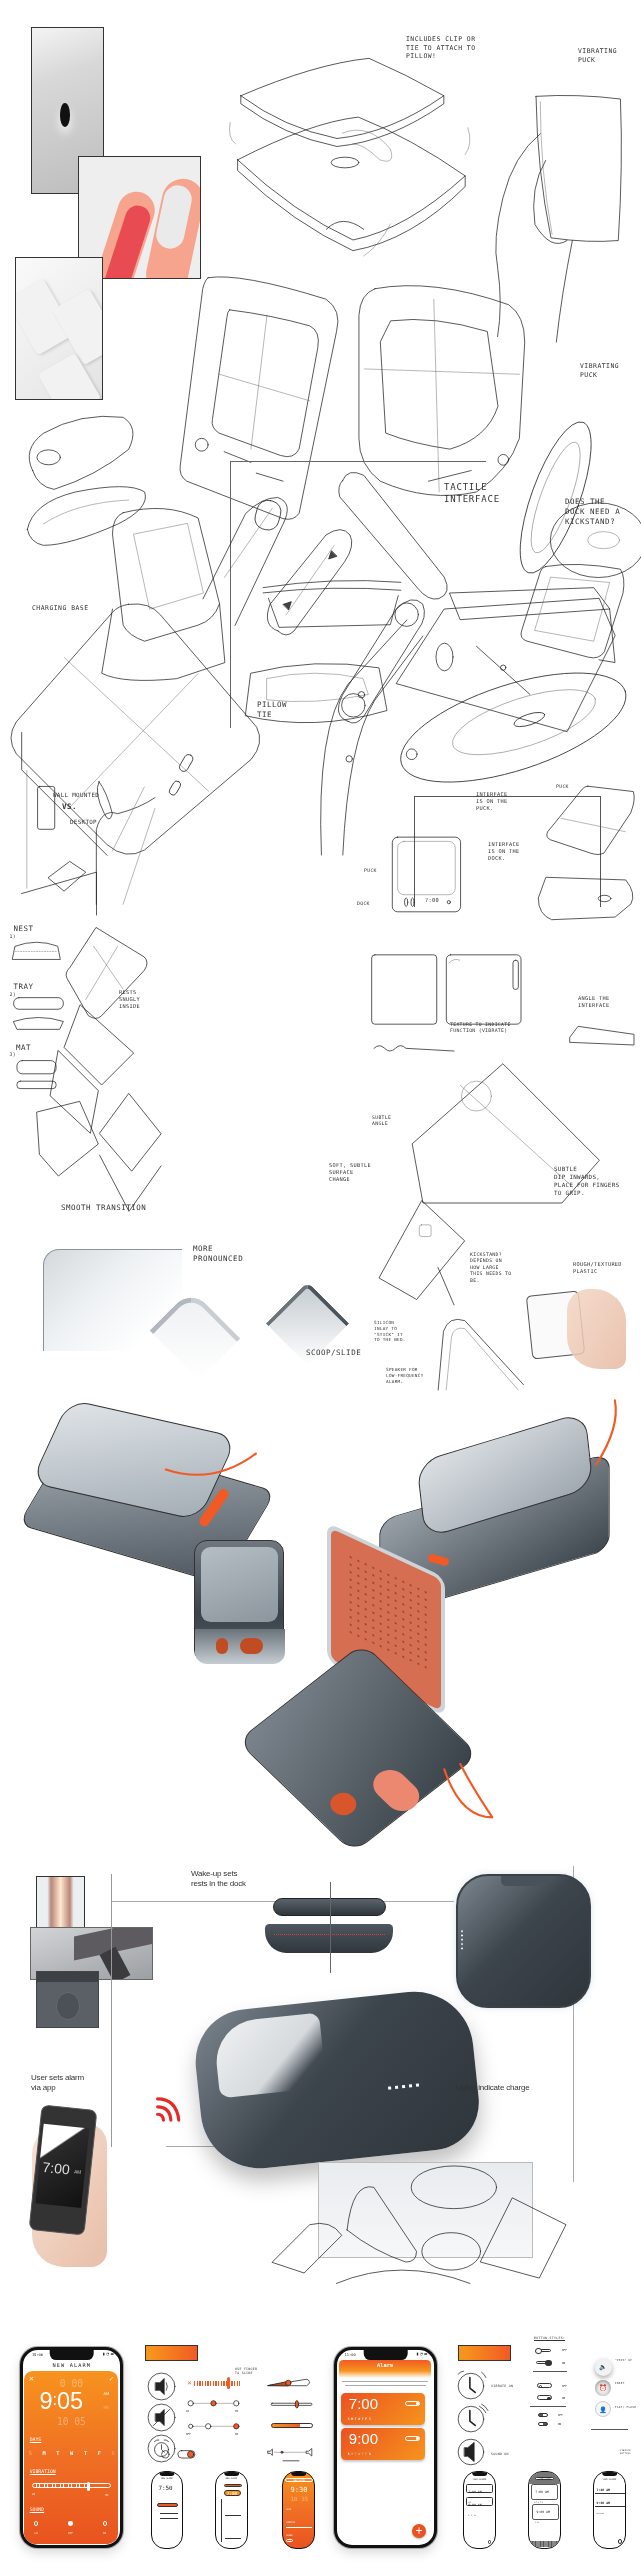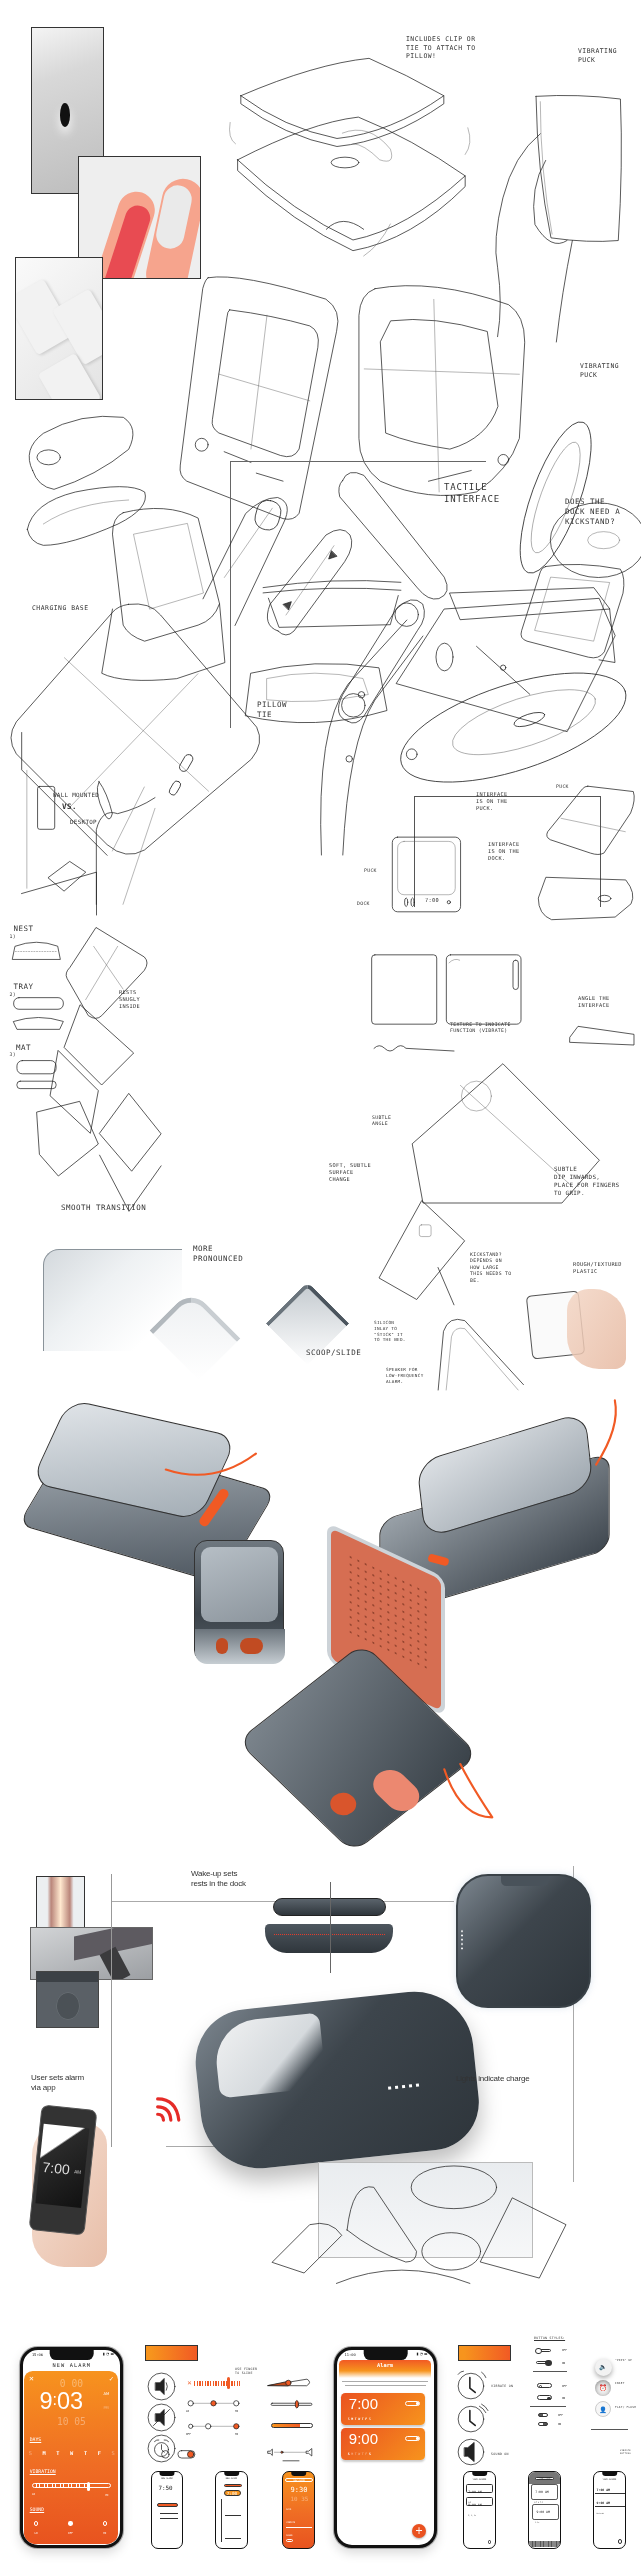--- a/index.html
+++ b/index.html
@@ -10,21 +10,21 @@
   .note.lg{font-size:9px;letter-spacing:0.8px}
   .note.md{font-size:7.5px}
   .note.sm{font-size:4.8px;letter-spacing:0.3px}
   .caption{position:absolute;font-family:"Liberation Sans",sans-serif;font-size:8px;color:#333;white-space:pre-line;line-height:1.3;letter-spacing:-0.2px}
   svg.sk{position:absolute;overflow:visible}
   svg.sk *{fill:none;stroke:#222;stroke-width:1.4;stroke-linecap:round;stroke-linejoin:round}
   svg.sk .thin{stroke-width:.8;stroke:#555}
   .photo{position:absolute;border:0.8px solid #333;overflow:hidden}
   .phone{position:absolute;border:3.2px solid #111;border-radius:18px;background:#fff;overflow:hidden;box-shadow:0 0 0 1.1px #aaa,0 4.3px 10.7px rgba(0,0,0,.15)}
   .notch{position:absolute;left:50%;top:-1.1px;transform:translateX(-50%);width:46%;height:10.7px;background:#111;border-radius:0 0 6.4px 6.4px}
-  .mini{position:absolute;border:1.6px solid #111;border-radius:7px;background:#fff;overflow:hidden}
+  .mini{position:absolute;border:1.6px solid #111;border-radius:14px;background:#fff;overflow:hidden}
   .mini .notch{height:4.8px;width:50%;border-radius:0 0 3.2px 3.2px}
   .grad{background:linear-gradient(180deg,#f7931e 0%,#ef6c24 55%,#e8531f 100%)}
   .swatch{position:absolute;border:0.8px solid #333;background:linear-gradient(90deg,#f7941d 10%,#f15a24 100%)}
   .render-dark{background:linear-gradient(135deg,#7d8790 0%,#3d454c 45%,#2e353b 100%)}
   .hand{font-family:"DejaVu Sans Mono",monospace}
   .orange{color:#f15a24}
 </style>
 </head>
 <body>
 
@@ -407,21 +407,21 @@
 
   <div class="abs render-dark" style="left:456px;top:29px;width:135px;height:134px;border-radius:32px;border:2.1px solid #3a4248;box-shadow:0 0 7.5px rgba(140,170,200,.3)">
     <div class="abs" style="left:43px;top:0px;width:48px;height:9.6px;border-radius:0 0 5.3px 5.3px;background:#49525a"></div>
     <div class="abs" style="left:3.2px;top:53px;width:2.1px;height:21.4px;background-image:radial-gradient(circle,#fff 0.8px,transparent 1.1px);background-size:2.1px 4.3px"></div>
   </div>
 
   <div class="abs render-dark" style="left:198px;top:155px;width:278px;height:160px;border-radius:53px 59px 48px 59px;transform:rotate(-6deg);box-shadow:0 13px 21.4px rgba(0,0,0,.25)">
     <div class="abs" style="left:21.4px;top:10.7px;width:107px;height:75px;border-radius:43px 10.7px 10.7px 10.7px;background:linear-gradient(135deg,#ffffff,#e4e8eb 60%,transparent 80%);opacity:.9"></div>
     <div class="abs" style="left:187px;top:91px;width:35px;height:5.3px;background-image:radial-gradient(circle,#fff 1.6px,transparent 1.9px);background-size:7px 5.3px"></div>
   </div>
-  <div class="caption" style="left:456px;top:229px">Lights indicate charge</div>
+  <div class="caption" style="left:456px;top:238px">Lights indicate charge</div>
 
   <div class="caption" style="left:31px;top:228px">User sets alarm
 via app</div>
   <svg class="sk" style="left:155px;top:246px" width="37" height="37" viewBox="0 0 70 70">
     <path d="M5 15 Q40 15 45 55" style="stroke:#e52b27;stroke-width:6"></path>
     <path d="M5 30 Q28 30 30 55" style="stroke:#e52b27;stroke-width:6"></path>
     <path d="M5 44 Q15 44 16 55" style="stroke:#e52b27;stroke-width:6"></path>
   </svg>
   <div class="abs" style="left:32px;top:278px;width:75px;height:144px;border-radius:32px 21.4px 16px 32px;background:linear-gradient(120deg,#f6ded0,#e5b79f);opacity:.9"></div>
   <div class="abs" style="left:35px;top:262px;width:56px;height:126px;border-radius:7.5px;background:#333;transform:rotate(6deg);border:1.6px solid #555">
@@ -447,21 +447,21 @@
   <div class="phone" style="left:20.3px;top:58px;width:103px;height:201px">
     <div class="notch"></div>
     <span class="abs hand" style="left:8.6px;top:2.7px;font-size:3.7px">15:06</span>
     <span class="abs" style="right:6.4px;top:2.1px;font-size:3.7px">▮ ◔ ▬</span>
     <div class="abs hand" style="left:0;top:11.8px;width:100%;text-align:center;font-size:5.3px;letter-spacing:1.1px">NEW ALARM</div>
     <div class="abs grad" style="left:1.1px;top:21.4px;width:94px;height:173px;border-radius:8.6px 8.6px 10.7px 10.7px;color:#fff">
       <span class="abs" style="left:4.3px;top:3.2px;font-size:6.4px">✕</span>
       <span class="abs" style="right:4.3px;top:3.2px;font-size:6.4px">✓</span>
       <div class="abs hand" style="left:0;top:6.4px;width:100%;text-align:center;font-size:9.6px;opacity:.35">0  00</div>
       <div class="abs" style="left:15px;top:17px;width:64px;height:27px;font-family:'Liberation Sans',sans-serif;font-weight:300">
-        <span style="font-size:23.5px">9</span><span style="font-size:16px;vertical-align:4.3px">:</span><span style="font-size:23.5px">03</span>
+        <span style="font-size:23.5px">9</span><span style="font-size:16px;vertical-align:4.3px">:</span><span style="font-size:23.5px">05</span>
       </div>
       <span class="abs" style="left:79px;top:20.3px;font-size:3.7px">AM</span>
       <span class="abs" style="left:79px;top:35px;font-size:3.7px;opacity:.4">PM</span>
       <div class="abs hand" style="left:0;top:45px;width:100%;text-align:center;font-size:9.6px;opacity:.35">10  05</div>
       <div class="abs hand" style="left:5.3px;top:66px;font-size:4.8px;text-decoration:underline">DAYS</div>
       <div class="abs hand" style="left:4.3px;top:79px;width:86px;display:flex;justify-content:space-between;font-size:5.3px">
         <span style="opacity:.4">S</span>
         <span style="font-weight:bold">M</span>
         <span style="font-weight:bold">T</span>
         <span style="font-weight:bold">W</span>

